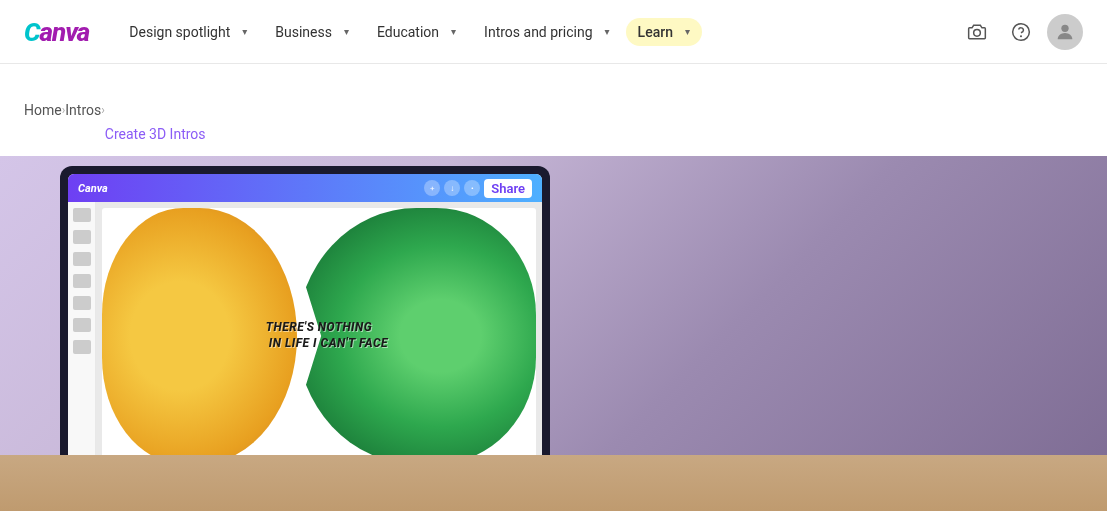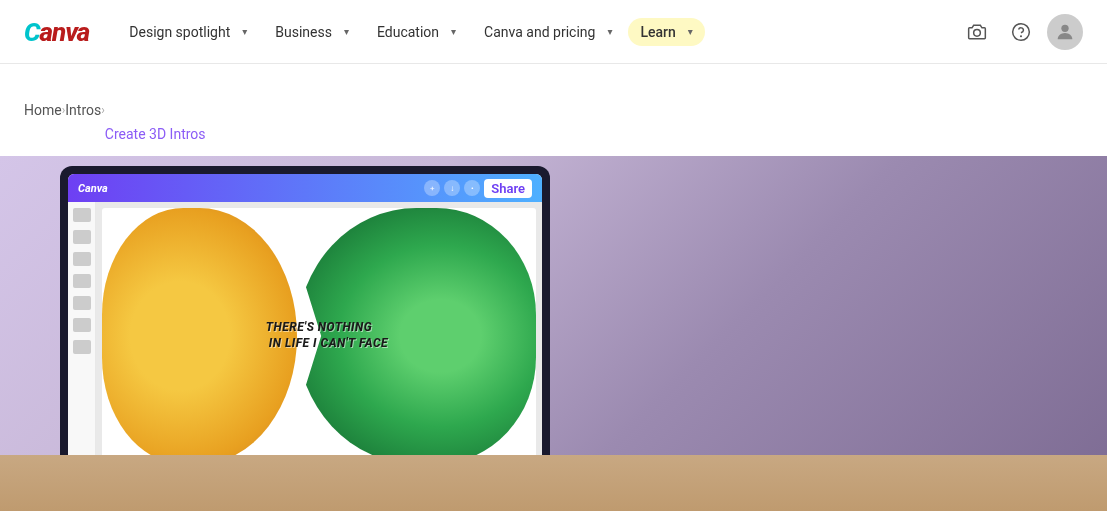--- a/index.html
+++ b/index.html
@@ -322,37 +322,37 @@
       right: 0;
       height: 100px;
       background: linear-gradient(180deg, #c8a882 0%, #b89060 100%);
     }
   </style>
 </head>
 <body>
 
 <nav>
   <div class="nav-logo">
-    <span>C</span><span style="color:#b91c1c">anva</span>
+    <span>C</span><span style="color:#a21caf">anva</span>
   </div>
 
   <div class="nav-item">
     <span>Design spotlight</span>
     <span class="chevron">▾</span>
   </div>
   <div class="nav-item">
     <span>Business</span>
     <span class="chevron">▾</span>
   </div>
   <div class="nav-item">
     <span>Education</span>
     <span class="chevron">▾</span>
   </div>
   <div class="nav-item">
-    <span>Canva and pricing</span>
+    <span>Intros and pricing</span>
     <span class="chevron">▾</span>
   </div>
   <div class="nav-item nav-item-learn">
     <span>Learn</span>
     <span class="chevron">▾</span>
   </div>
 
   <div class="nav-spacer"></div>
 
   <div class="nav-icons">

